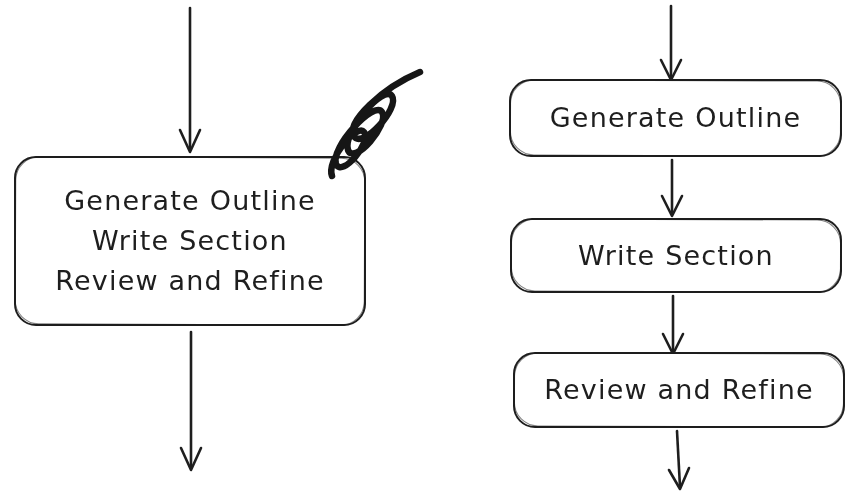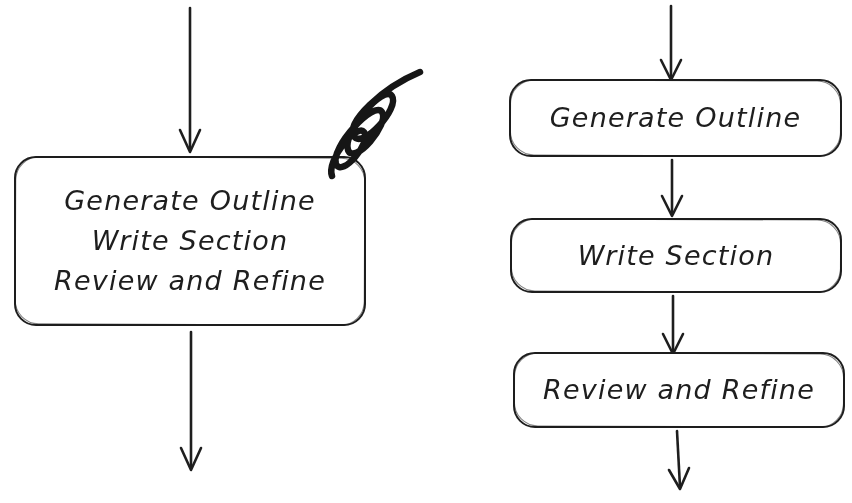--- a/index.html
+++ b/index.html
@@ -20,21 +20,20 @@
     position: absolute;
     box-sizing: border-box;
     border: 2.5px solid #1e1e1e;
     border-radius: 22px;
     background: #ffffff;
     display: flex;
     flex-direction: column;
     align-items: center;
     justify-content: center;
     text-align: center;
-    font-style: italic;
   }
   
   .flow-box::after {
     content: "";
     position: absolute;
     inset: -1px;
     border: 1px solid rgba(30,30,30,0.55);
     border-radius: 24px;
     transform: rotate(0.25deg);
     pointer-events: none;

